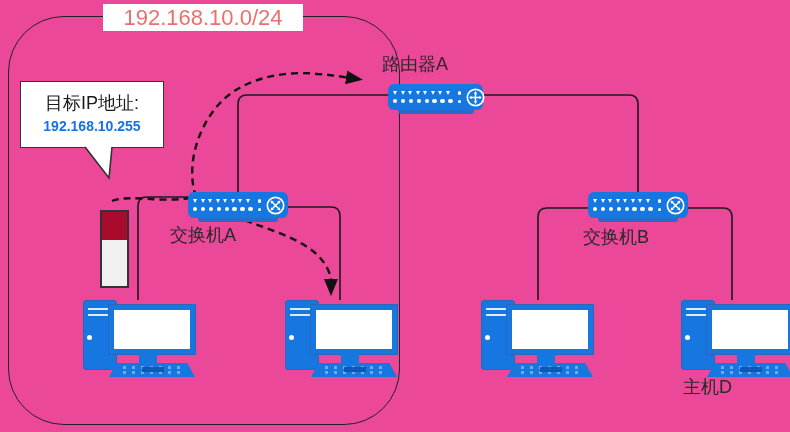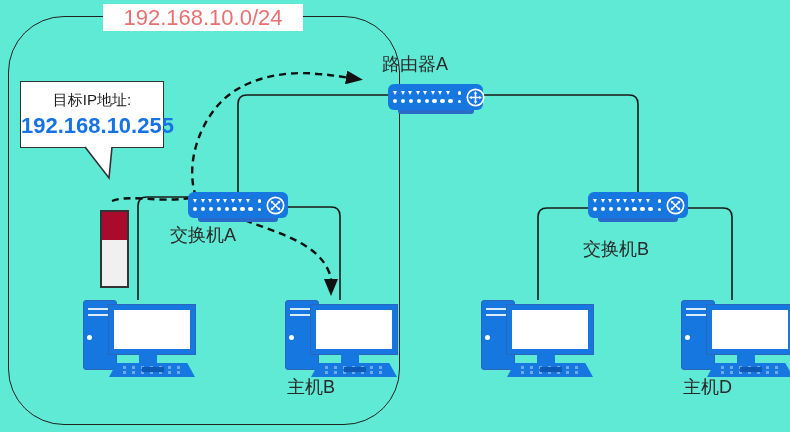--- a/index.html
+++ b/index.html
@@ -1,17 +1,17 @@
 <!DOCTYPE html>
 <html><head>
 <meta charset="utf-8">
 <style>
   html,body{margin:0;padding:0;background:#fff;}
   body{font-family:"Liberation Sans","DejaVu Sans",sans-serif;}
-  .canvas{position:relative;width:790px;height:432px;background:#5eead4;overflow:hidden;}
+  .canvas{position:relative;width:790px;height:432px;background:#ec4899;overflow:hidden;}
 
   
   .boundary{position:absolute;left:8px;top:16px;width:392px;height:409px;
     box-sizing:border-box;border:1.6px solid #222;border-radius:56px;z-index:1;}
   .subnet-label{position:absolute;left:103px;top:4px;width:194px;text-align:center;
     font-size:22px;color:#ea7070;background:#fff;z-index:6;padding:0 3px;line-height:27px;}
 
   
   svg.wires{position:absolute;left:0;top:0;z-index:2;}
 
@@ -50,22 +50,22 @@
   .kmid{position:absolute;left:33px;top:4px;width:22px;height:5px;background:#0d59b5;}
 
   
   .packet{position:absolute;left:100px;top:210px;width:29px;height:78px;
     box-sizing:border-box;border:2px solid #333;background:#f0f0f0;z-index:3;}
   .packet-top{position:absolute;left:0;top:0;right:0;height:28px;background:#a80b2c;}
 
   
   .callout{position:absolute;left:20px;top:81px;width:144px;height:67px;background:#fff;
     box-sizing:border-box;border:1.6px solid #333;z-index:7;text-align:center;}
-  .callout .t1{margin-top:9px;font-size:15px;color:#1a1a1a;}
-  .callout .t2{margin-top:3px;font-size:22px;font-weight:bold;color:#1673e6;}
+  .callout .t1{margin-top:9px;font-size:18px;color:#1a1a1a;}
+  .callout .t2{margin-top:3px;font-size:14px;font-weight:bold;color:#1673e6;}
   .tail{position:absolute;left:82px;top:146px;z-index:8;}
 </style>
 </head>
 <body>
 
 <div class="canvas">
 
   <div class="boundary"></div>
   <div class="subnet-label">192.168.10.0/24</div>
 
@@ -210,21 +210,21 @@
           <span class="dot"></span>
           <span class="dot"></span>
         </div>
       <svg class="devicon" width="19" height="19" viewBox="0 0 20 20">
         <circle cx="10" cy="10" r="8.6" fill="none" stroke="#fff" stroke-width="1.8"></circle>
         <path d="M6.6 6.6 L13.4 13.4 M13.4 6.6 L6.6 13.4" stroke="#fff" stroke-width="1.6"></path>
         <path d="M4.8 4.8 L8.2 5.4 L5.4 8.2 Z M15.2 15.2 L11.8 14.6 L14.6 11.8 Z M15.2 4.8 L14.6 8.2 L11.8 5.4 Z M4.8 15.2 L5.4 11.8 L8.2 14.6 Z" fill="#fff"></path>
       </svg>
     </div>
   </div>
-  <div class="nlabel" style="left:583px;top:226px;margin-top:12px;">交换机B</div>
+  <div class="nlabel" style="left:583px;top:226px;">交换机B</div>
 
   <div class="host" style="left:83px;top:298px;">
     <div class="tower">
       <div class="tline" style="top:7px;"></div>
         <div class="tline" style="top:13px;"></div>
       <div class="tdot"></div>
     </div>
     <div class="monitor"></div>
     <div class="stand"></div>
     <div class="kboard">
@@ -241,21 +241,20 @@
       <div class="tdot"></div>
     </div>
     <div class="monitor"></div>
     <div class="stand"></div>
     <div class="kboard">
       <div class="krow" style="top:3px;"></div>
         <div class="krow" style="top:8px;"></div>
       <div class="kmid"></div>
     </div>
   </div>
-  <div class="nlabel" style="left:287px;top:376px;">主机B</div>
 
   <div class="host" style="left:481px;top:298px;">
     <div class="tower">
       <div class="tline" style="top:7px;"></div>
         <div class="tline" style="top:13px;"></div>
       <div class="tdot"></div>
     </div>
     <div class="monitor"></div>
     <div class="stand"></div>
     <div class="kboard">

